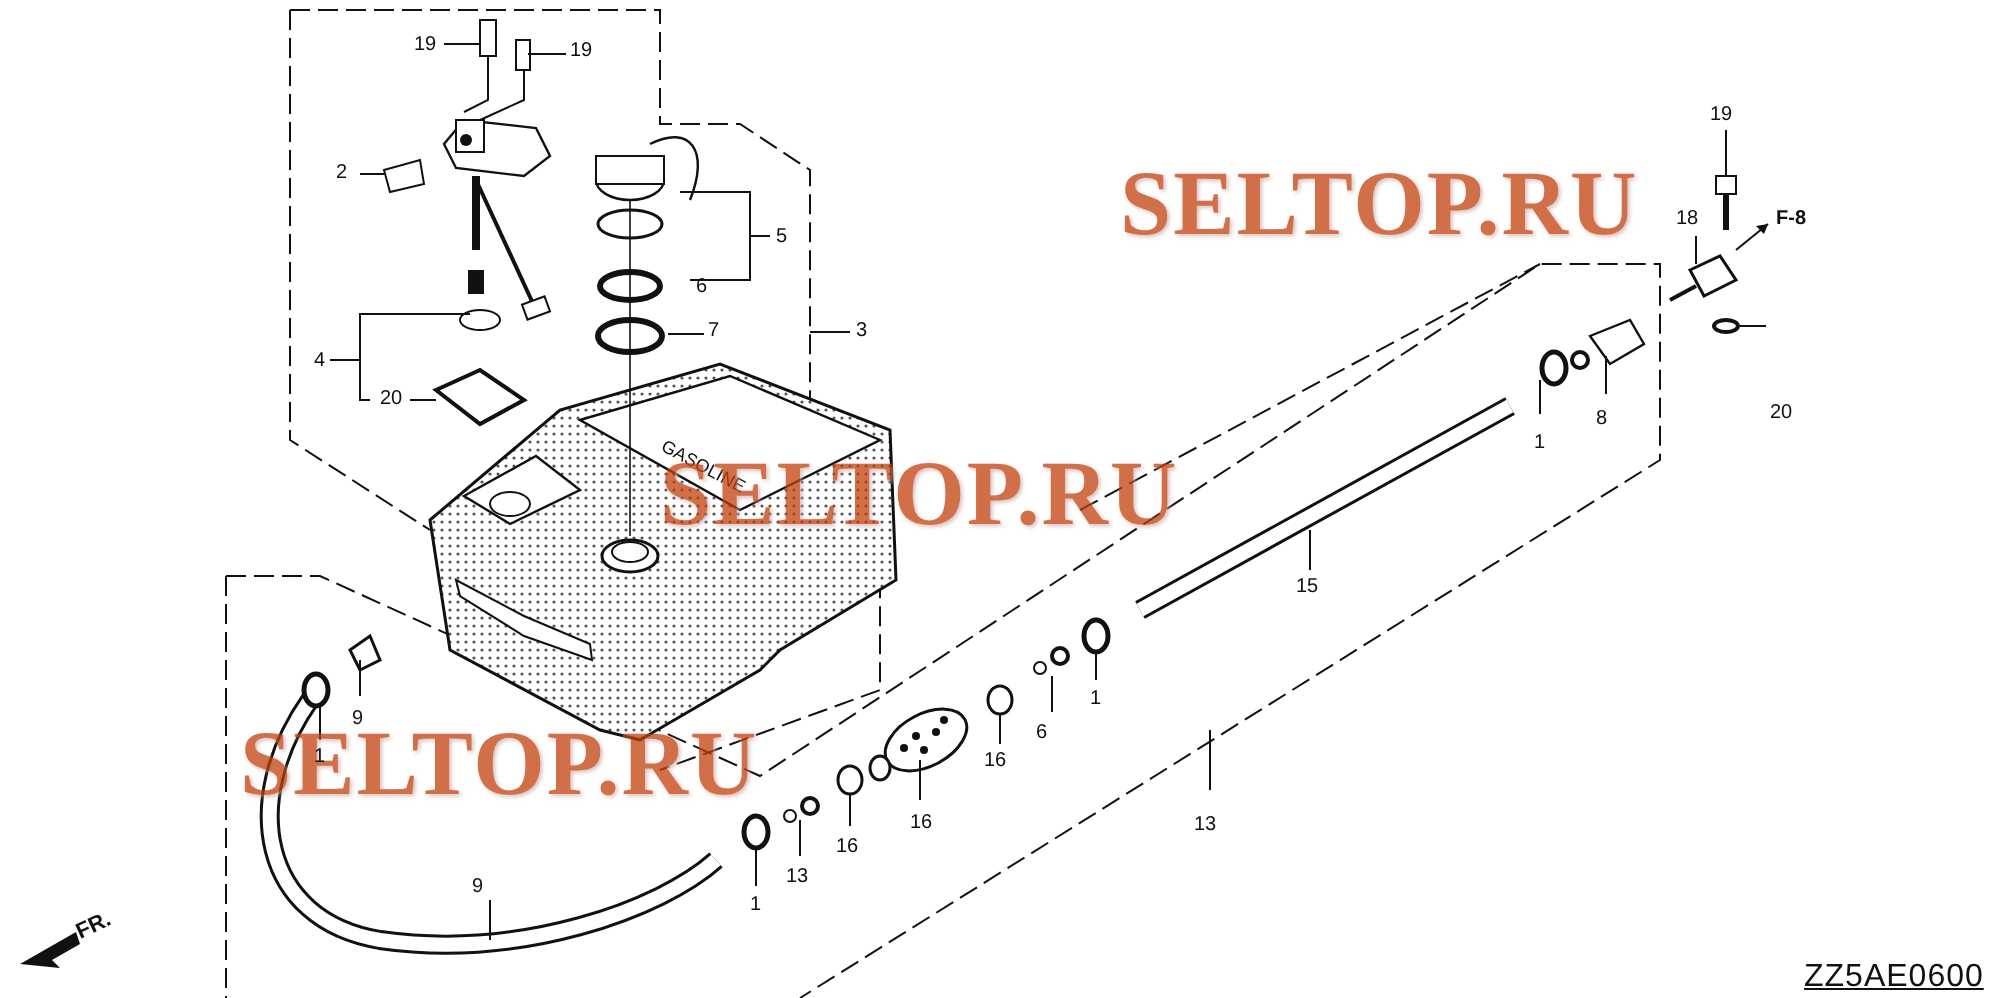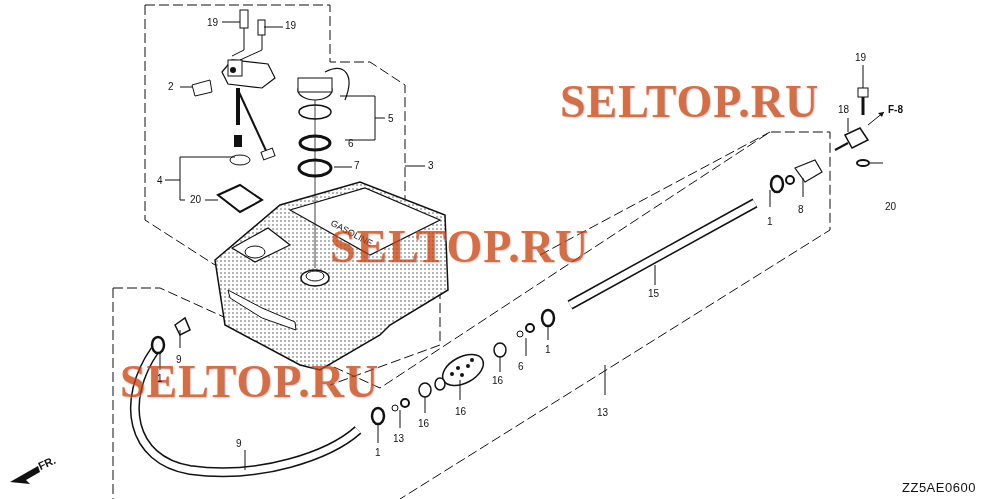--- a/index.html
+++ b/index.html
@@ -2,21 +2,21 @@
 <html><head>
   <meta charset="utf-8">
   <style>
     html, body { margin: 0; padding: 0; background: #ffffff; }
     body { width: 1000px; height: 499px; position: relative; overflow: hidden; font-family: "Liberation Sans", sans-serif; }
     #diagram { position: absolute; left: 0; top: 0; width: 1000px; height: 499px; }
     .callout { position: absolute; font-family: Liberation Sans, sans-serif; font-size: 10px; color: #111; line-height: 14px; white-space: nowrap; text-align: center; }
     .callout.bold { font-weight: bold; }
     .watermark { position: absolute; font-family: "Liberation Serif", serif; font-weight: bold; color: #c2410c; opacity: 0.75; letter-spacing: 1px; white-space: nowrap; text-shadow: 1px 1px 2px #c9a7a7; }
     .fr { position: absolute; font-family: "Liberation Sans", sans-serif; font-weight: bold; font-size: 11px; color: #111; transform: rotate(-25deg); }
-    .code { position: absolute; font-family: "Liberation Sans", sans-serif; font-size: 13px; color: #111; letter-spacing: 0.5px; }
+    .code { position: absolute; font-family: "Liberation Sans", sans-serif; font-size: 16px; color: #111; letter-spacing: 0.5px; text-decoration: underline; }
   </style>
 </head>
 <body>
 
 <svg id="diagram" viewBox="0 0 1000 499" xmlns="http://www.w3.org/2000/svg">
   <defs>
     <pattern id="dots" width="4" height="4" patternUnits="userSpaceOnUse">
       <rect width="4" height="4" fill="#fff"></rect>
       <circle cx="1" cy="1" r="0.8" fill="#555"></circle>
     </pattern>

